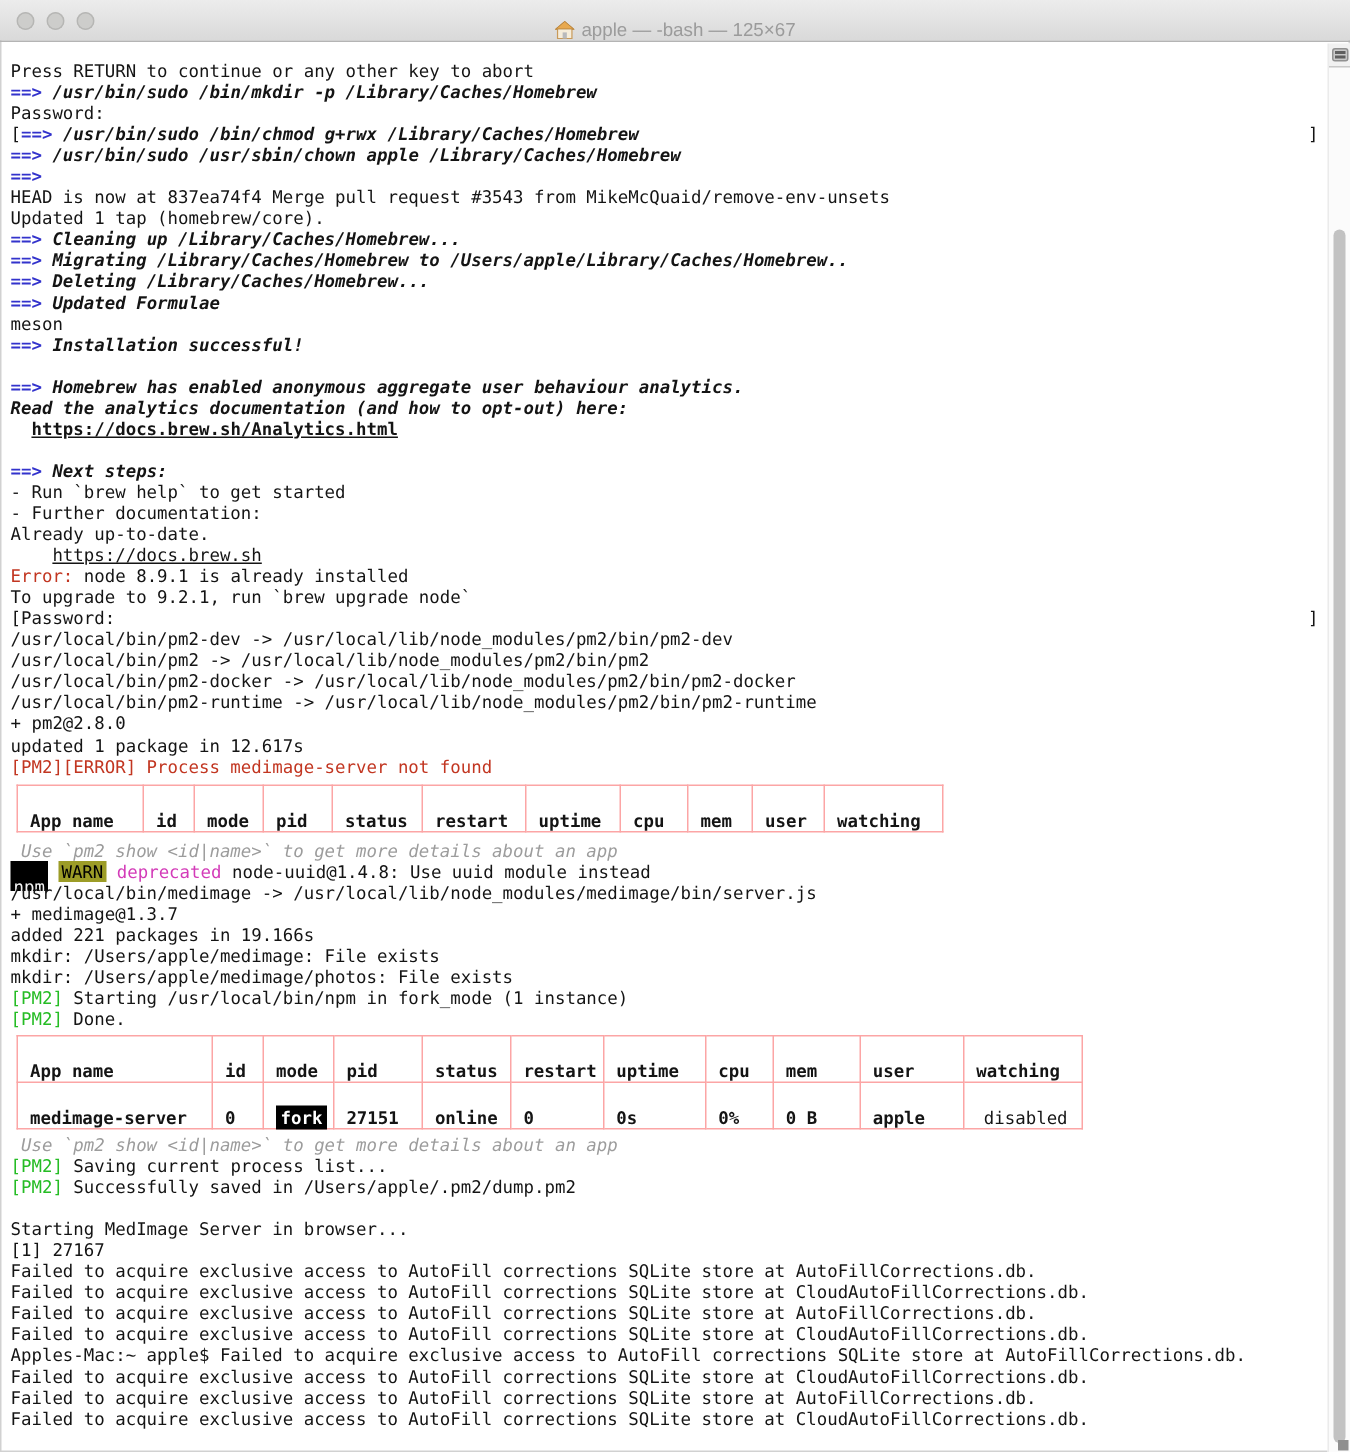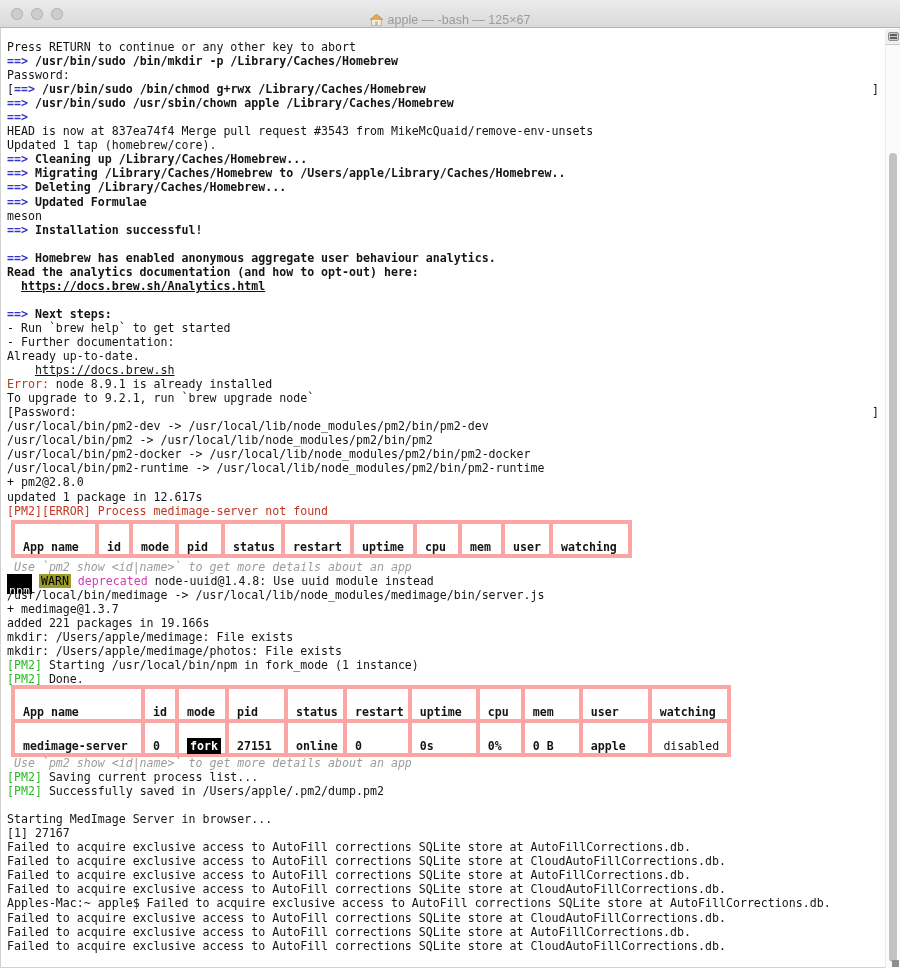--- a/index.html
+++ b/index.html
@@ -18,34 +18,34 @@
   }
   .lights { position:absolute; left:11px; top:8px; display:flex; gap:8px; }
   .light { width:12px; height:12px; border-radius:50%; background:#cdcdcb; box-shadow:inset 0 0 0 1px #b6b6b4; }
   .title { display:flex; align-items:center; gap:5px; color:#9b9b9b;
     font-family:"Liberation Sans", sans-serif; font-size:12.5px; font-weight:500; }
   
   .content { position:absolute; top:29px; left:0; right:15px; bottom:0; padding:11px 0 0 7px; }
   .line { height:14.05px; line-height:14.05px; font-size:11.6px; white-space:pre;
           display:flex; width:872px; color:#141414; }
   .s-p  {}
-  .s-b  { font-weight:bold; }
+  .s-b  { font-weight:bold;font-style:italic; }
   .s-ar { color:var(--accent_blue); font-weight:bold; }
   .s-r  { color:var(--error_red);text-align:right; }
   .s-g  { color:var(--success_green); }
   .s-m  { color:var(--magenta); }
   .s-gi { color:var(--muted_gray); font-style:italic; }
   .s-inv  { background:#000; color:#f4f4f4; padding:10px 2px; }
   .s-warn { background:var(--warn_olive); color:#000; padding:0 2px; }
   .s-ub { font-weight:bold; text-decoration:underline; }
   .s-u  { text-decoration:underline; }
   .s-br { margin-left:auto; }
   
   .tbl { border-collapse:collapse; table-layout:fixed; margin:6px 0 6px 4px; }
-  .tbl td { border:4px solid #fca5a5; height:27px; padding:16px 4px 0 8px;
+  .tbl td { border:1px solid #fca5a5; height:27px; padding:16px 4px 0 8px;
             font-size:11.6px; white-space:pre; vertical-align:middle; color:#141414; }
   .c-cy   { color:var(--table_cyan); font-weight:bold; }
   .c-b    { font-weight:bold; }
   .c-gb   { color:var(--success_green); font-weight:bold; }
   .c-gray { color:var(--muted_gray);text-align:center; }
   .c-inv  { background:#000; color:#fff; font-weight:bold; padding:1px 3px; }
   
   .scroll { position:absolute; top:29px; right:0; width:15px; bottom:0;
             background:#fbfbfb; border-left:1px solid #ebebeb; }
   .thumb { position:absolute; left:3px; width:8px; top:124px; bottom:6px;

